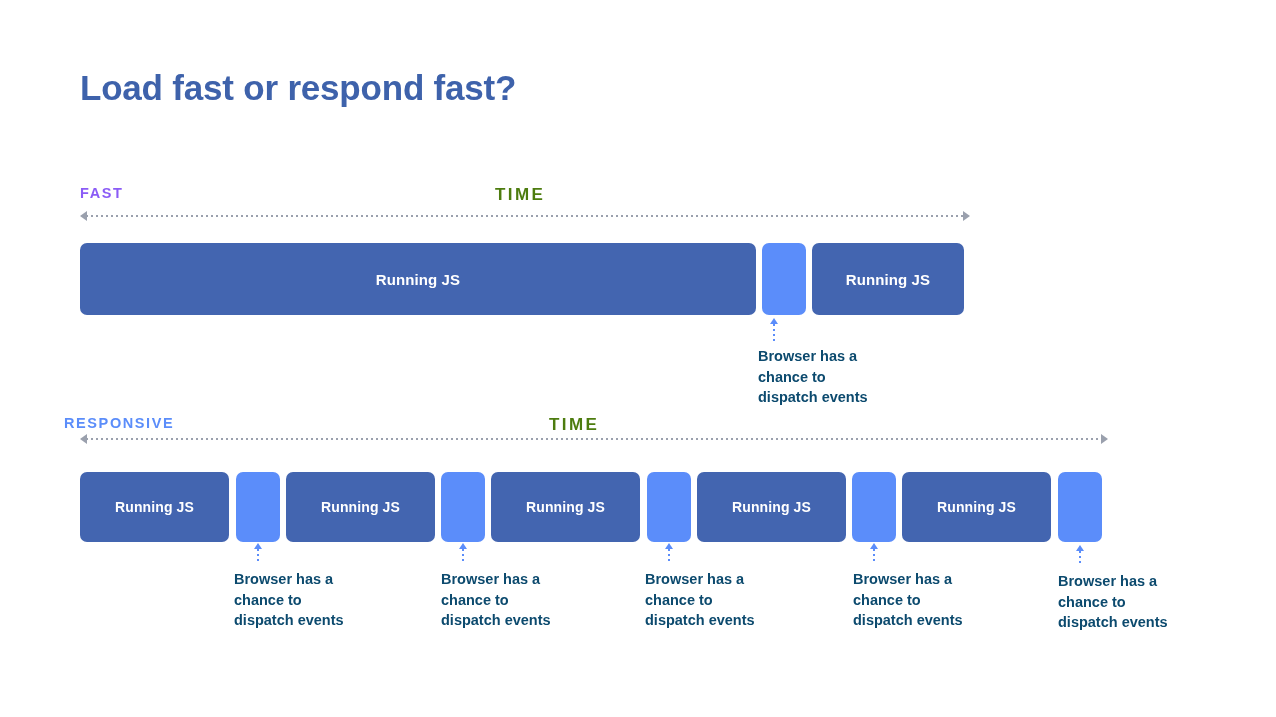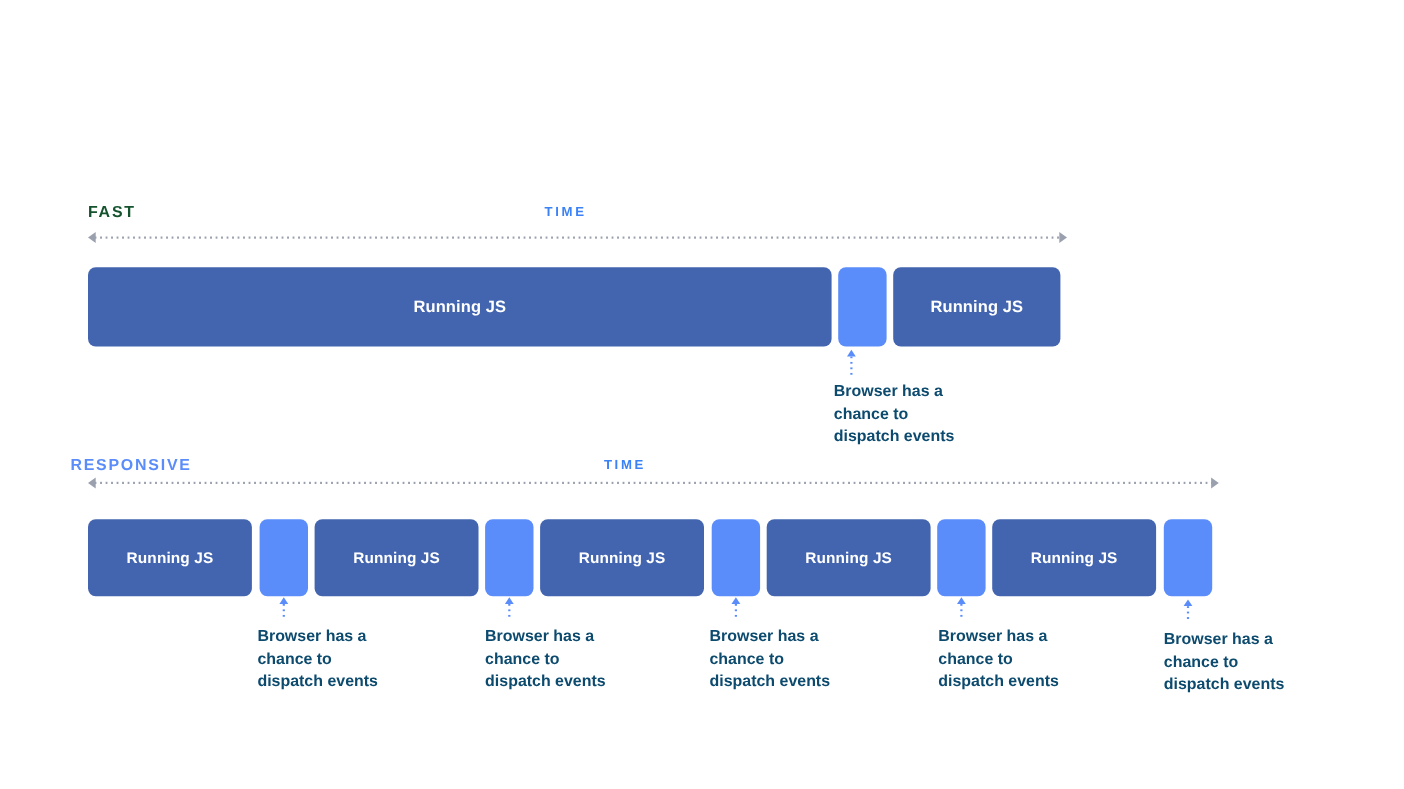--- a/index.html
+++ b/index.html
@@ -38,28 +38,28 @@
     position: absolute;
     height: 20px;
   }
   .sec-label {
     position: absolute;
     font-size: 14.5px;
     font-weight: bold;
     letter-spacing: 1.6px;
     white-space: nowrap;
   }
-  .sec-label.fast    { color: #14532d; }
+  .sec-label.fast    { color: #8b5cf6; }
   .sec-label.responsive { color: #5b8dfa; }
   .time-label {
     position: absolute;
-    font-size: 12px;
+    font-size: 17px;
     font-weight: bold;
     letter-spacing: 2.4px;
-    color: #3b82f6;
+    color: #4d7c0f;
     white-space: nowrap;
   }
 
   
   .timeline {
     position: absolute;
     height: 10px;
   }
   .timeline .dots {
     position: absolute;
@@ -142,20 +142,21 @@
     font-weight: bold;
     line-height: 20.5px;
     white-space: pre-line;
   }
 </style>
 </head>
 <body>
 
 <div class="slide">
 
+  <div class="title">Load fast or respond fast?</div>
 
   <div class="label-row" style="left:80px; top:185px; width:900px;">
     <div class="sec-label fast" style="left:0; top:0;">FAST</div>
     <div class="time-label" style="left:415px; top:0;">TIME</div>
   </div>
 
   <div class="timeline" style="left:80px; top:211px; width:890px;">
     <div class="arrow-left"></div>
     <div class="dots"></div>
     <div class="arrow-right"></div>

